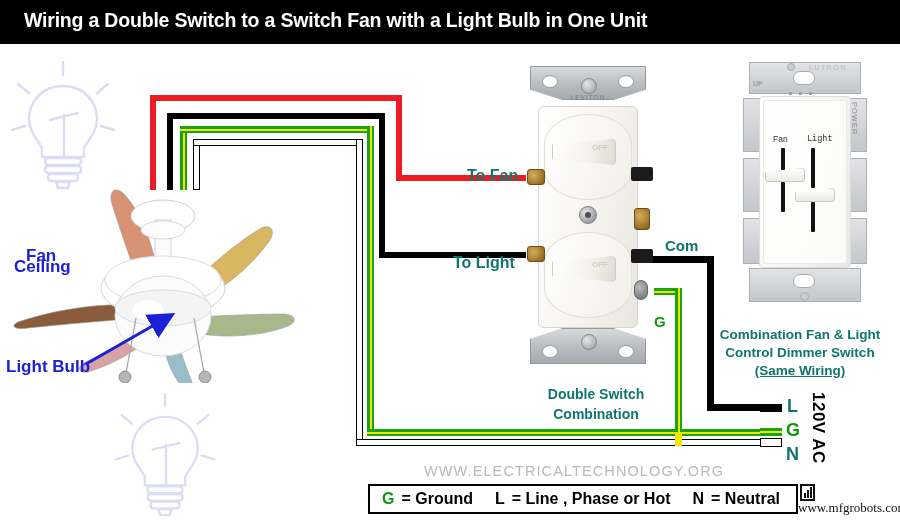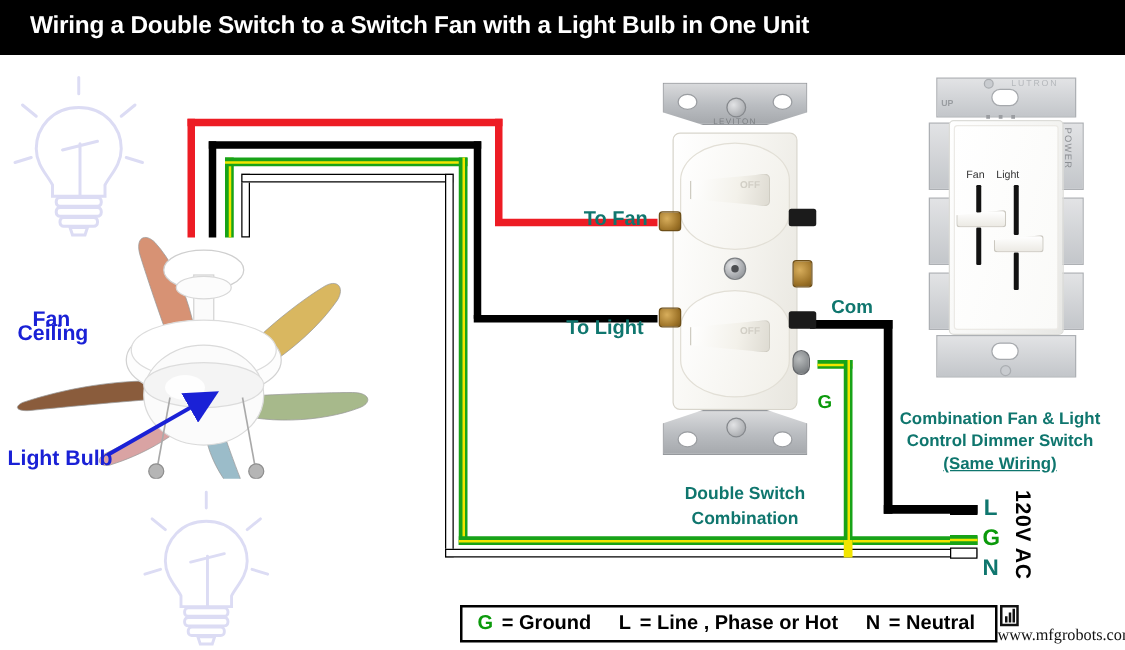--- a/index.html
+++ b/index.html
@@ -292,21 +292,21 @@
 
     <div class="dimface" style="left:16px;top:34px;width:92px;height:172px;"></div>
     <div style="position:absolute;left:20px;top:38px;width:84px;height:164px;border-radius:3px;
         background:linear-gradient(105deg,#ffffff,#fafaf8);border:1px solid #eceae6;box-sizing:border-box;"></div>
 
     <div style="position:absolute;left:46px;top:30px;width:3px;height:3px;background:#9a9da1;"></div>
     <div style="position:absolute;left:56px;top:30px;width:3px;height:3px;background:#9a9da1;"></div>
     <div style="position:absolute;left:66px;top:30px;width:3px;height:3px;background:#9a9da1;"></div>
 
     <div class="dimtxt" style="left:30px;top:72px;">Fan</div>
-    <div class="dimtxt" style="left:54px;top:72px;">Light</div>
+    <div class="dimtxt" style="left:64px;top:72px;font-family:Liberation Mono, monospace;">Light</div>
 
     <div class="slot" style="left:38px;top:86px;width:4px;height:22px;"></div>
     <div class="slot" style="left:38px;top:120px;width:4px;height:30px;"></div>
     <div class="knob" style="left:22px;top:106px;width:40px;height:14px;
          clip-path:polygon(0 30%,100% 0,100% 100%,0 100%);"></div>
 
     <div class="slot" style="left:68px;top:86px;width:4px;height:40px;"></div>
     <div class="slot" style="left:68px;top:140px;width:4px;height:30px;"></div>
     <div class="knob" style="left:52px;top:126px;width:40px;height:14px;
          clip-path:polygon(0 30%,100% 0,100% 100%,0 100%);"></div>
@@ -320,20 +320,21 @@
 
   <div class="lab center" style="left:700px;top:327px;width:200px;font-size:13.5px;">Combination Fan &amp;  Light</div>
   <div class="lab center" style="left:700px;top:345px;width:200px;font-size:13.5px;">Control Dimmer Switch</div>
   <div class="lab center under" style="left:700px;top:363px;width:200px;font-size:13.5px;">(Same Wiring)</div>
 
   <div class="lab" style="left:787px;top:396px;font-size:18px;">L</div>
   <div class="lab green" style="left:786px;top:420px;font-size:18px;">G</div>
   <div class="lab" style="left:786px;top:444px;font-size:18px;">N</div>
   <div class="vert120" style="left:828px;top:392px;">120V AC</div>
 
+  <div class="wmurl" style="left:424px;top:463px;">WWW.ELECTRICALTECHNOLOGY.ORG</div>
 
   <div class="legend" style="left:368px;top:484px;width:430px;height:30px;padding-left:12px;">
     <span class="green" style="margin-right:7px;">G</span>
     <span style="margin-right:22px;">= Ground</span>
     <span style="margin-right:7px;">L</span>
     <span style="margin-right:22px;">= Line , Phase or Hot</span>
     <span style="margin-right:7px;">N</span>
     <span>= Neutral</span>
   </div>
 

